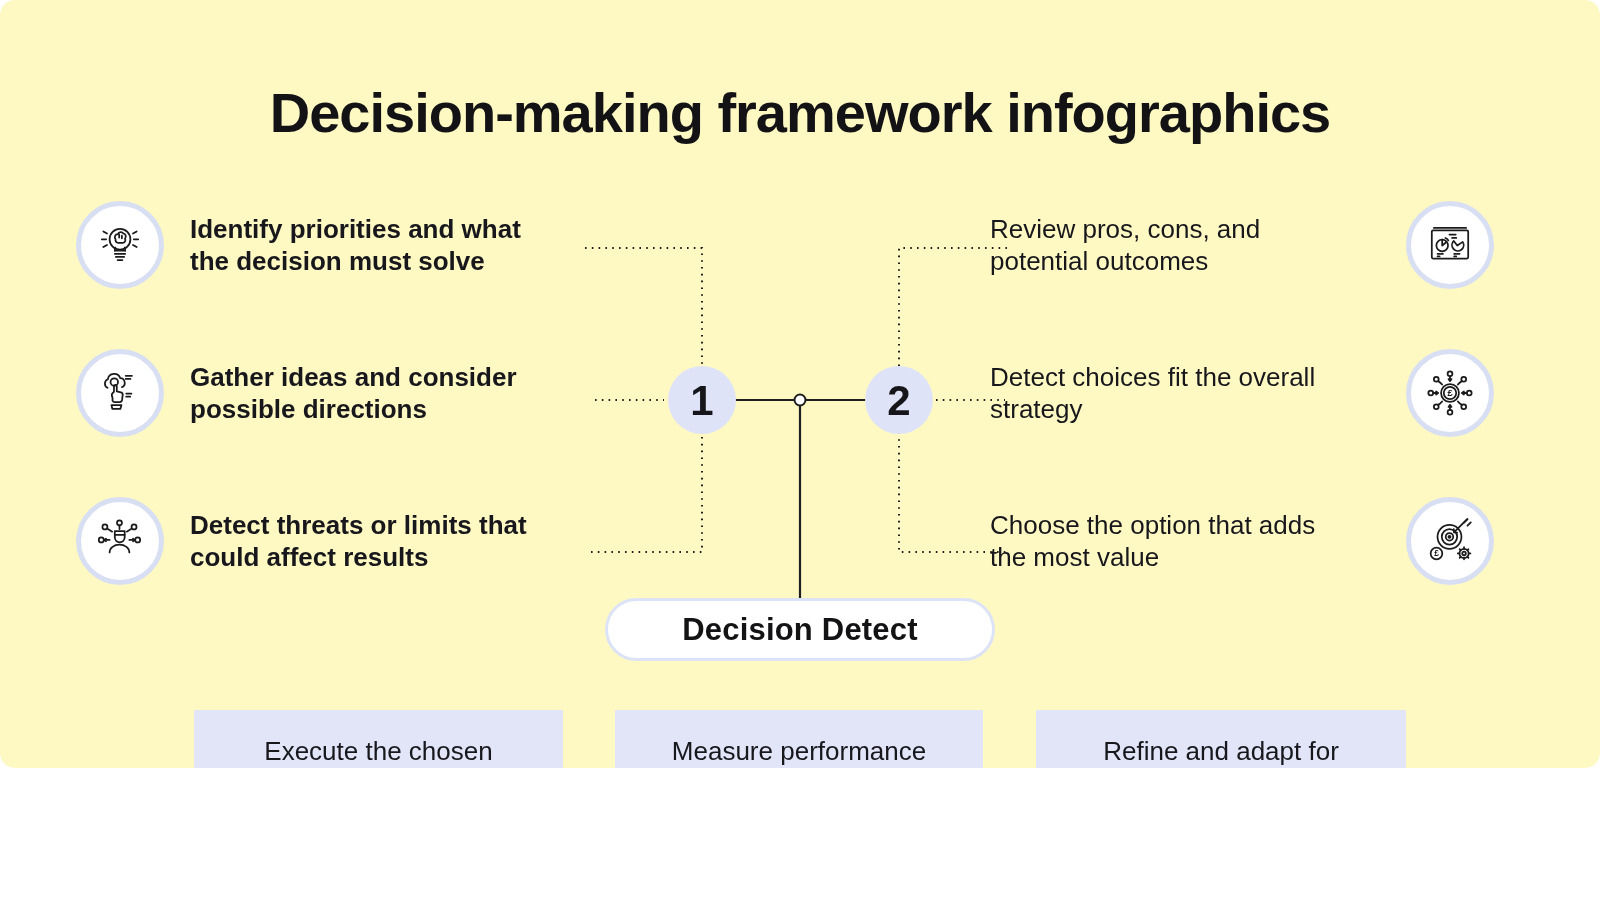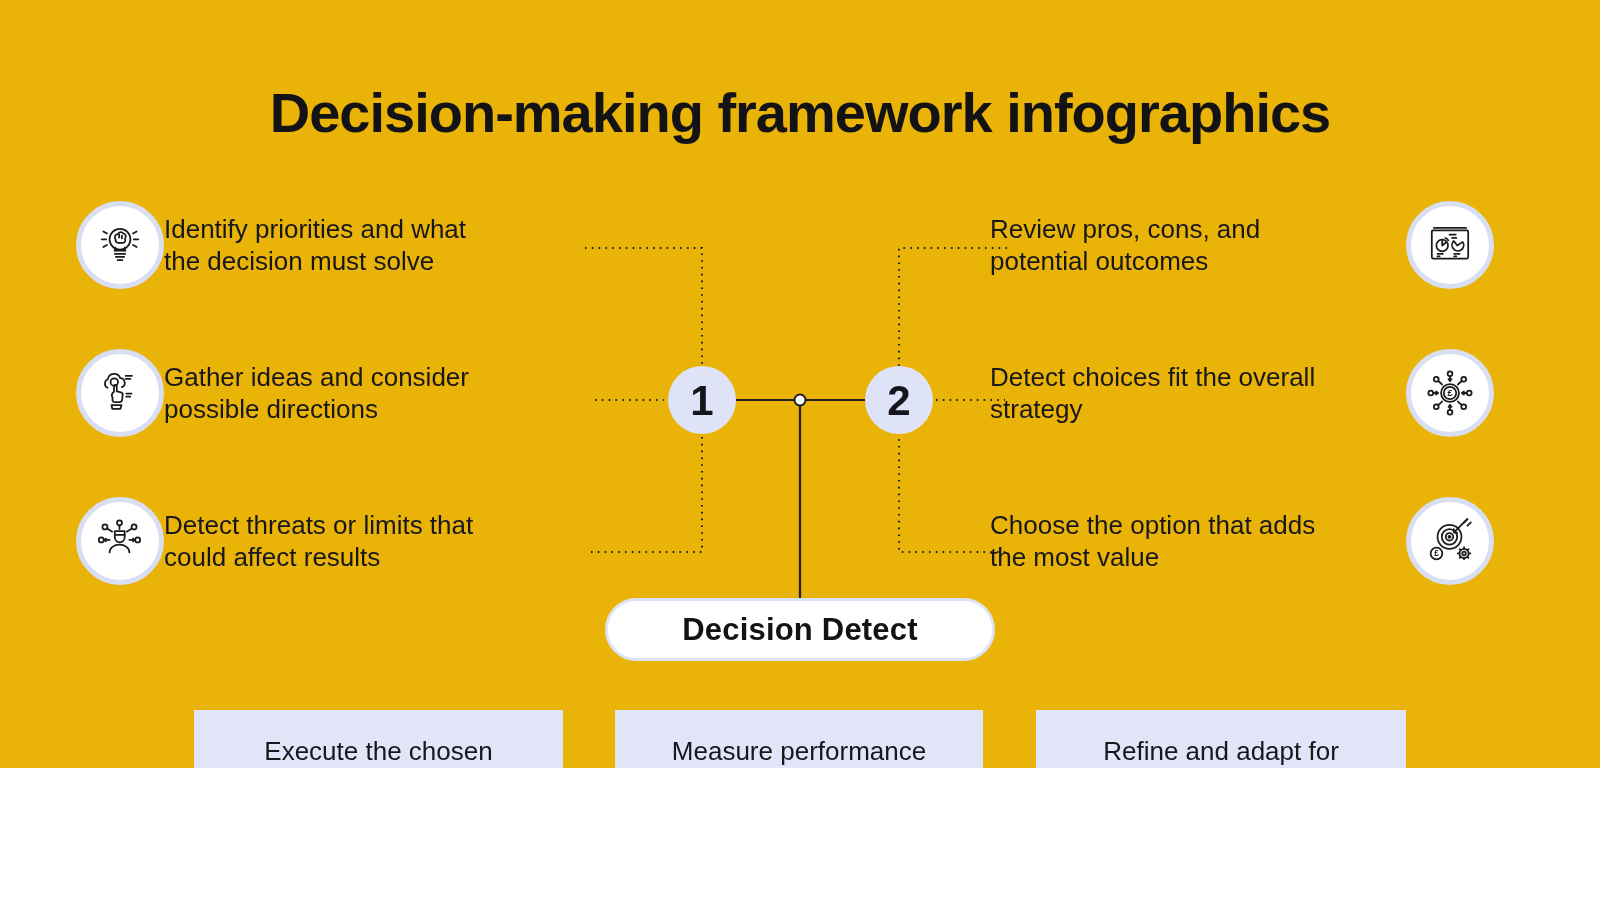--- a/index.html
+++ b/index.html
@@ -1,26 +1,26 @@
 <!DOCTYPE html>
 <html style="--accent-fill: #dfe3f8; --accent-border: #d9dff3; --pill-border: #dde3f7; --box-fill: #e2e4f8; --line: #1f1f1f;"><head>
 <meta charset="utf-8">
 <style>
   html,body{margin:0;padding:0;background:#ffffff;}
   .slide{
-    position:relative;width:1600px;height:768px;background:#eab308;overflow:hidden;
-    font-family:"Liberation Sans",sans-serif;color:#17171c;
+    position:relative;width:1600px;height:768px;background:#fef9c3;overflow:hidden;
+    font-family:"Liberation Sans",sans-serif;color:#17171c;border-radius:15px;
   }
   .title{
     position:absolute;top:80px;left:0;width:1600px;margin:0;text-align:center;
     font-size:56px;line-height:66px;font-weight:800;letter-spacing:-1px;color:#131316;
   }
   
   .item{position:absolute;display:flex;align-items:center;height:92px;}
-  .item.left{left:76px;}
+  .item.left{left:76px;gap:26px;font-weight:bold;}
   .item.right{right:106px;gap:24px;}
   .r0{top:199px;} .r1{top:347px;} .r2{top:495px;}
   .item-text{
     margin:0;font-size:26px;line-height:32px;white-space:pre-line;color:#17171c;
   }
   .item.left .item-text{width:372px;text-align:left;}
   .item.right .item-text{width:392px;text-align:left;}
   .icon-circle{
     flex:0 0 auto;width:88px;height:88px;box-sizing:border-box;border-radius:50%;
     border:5px solid var(--accent-border,#d9dff3);background:#fff;

